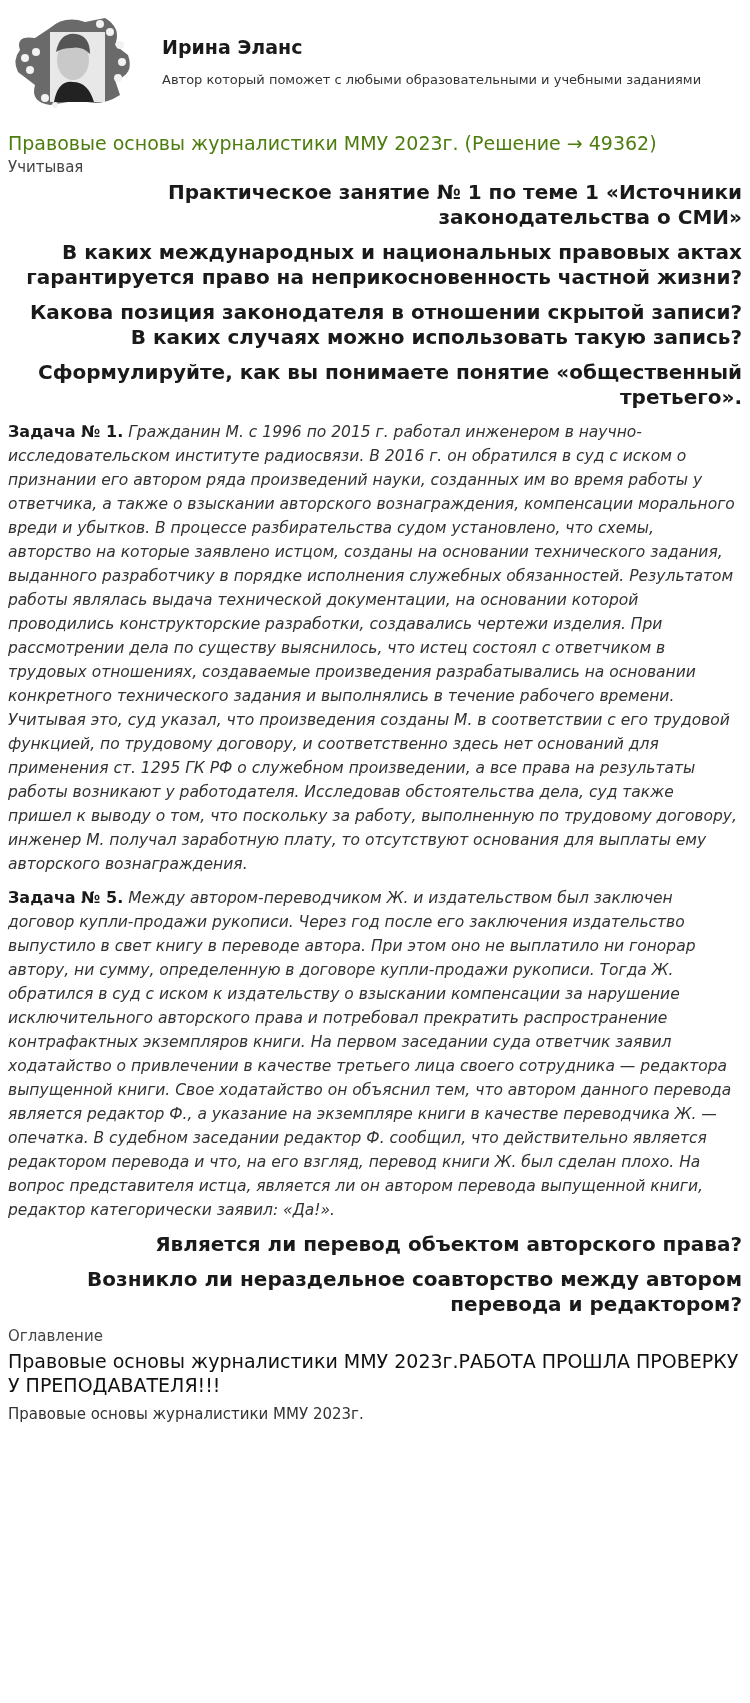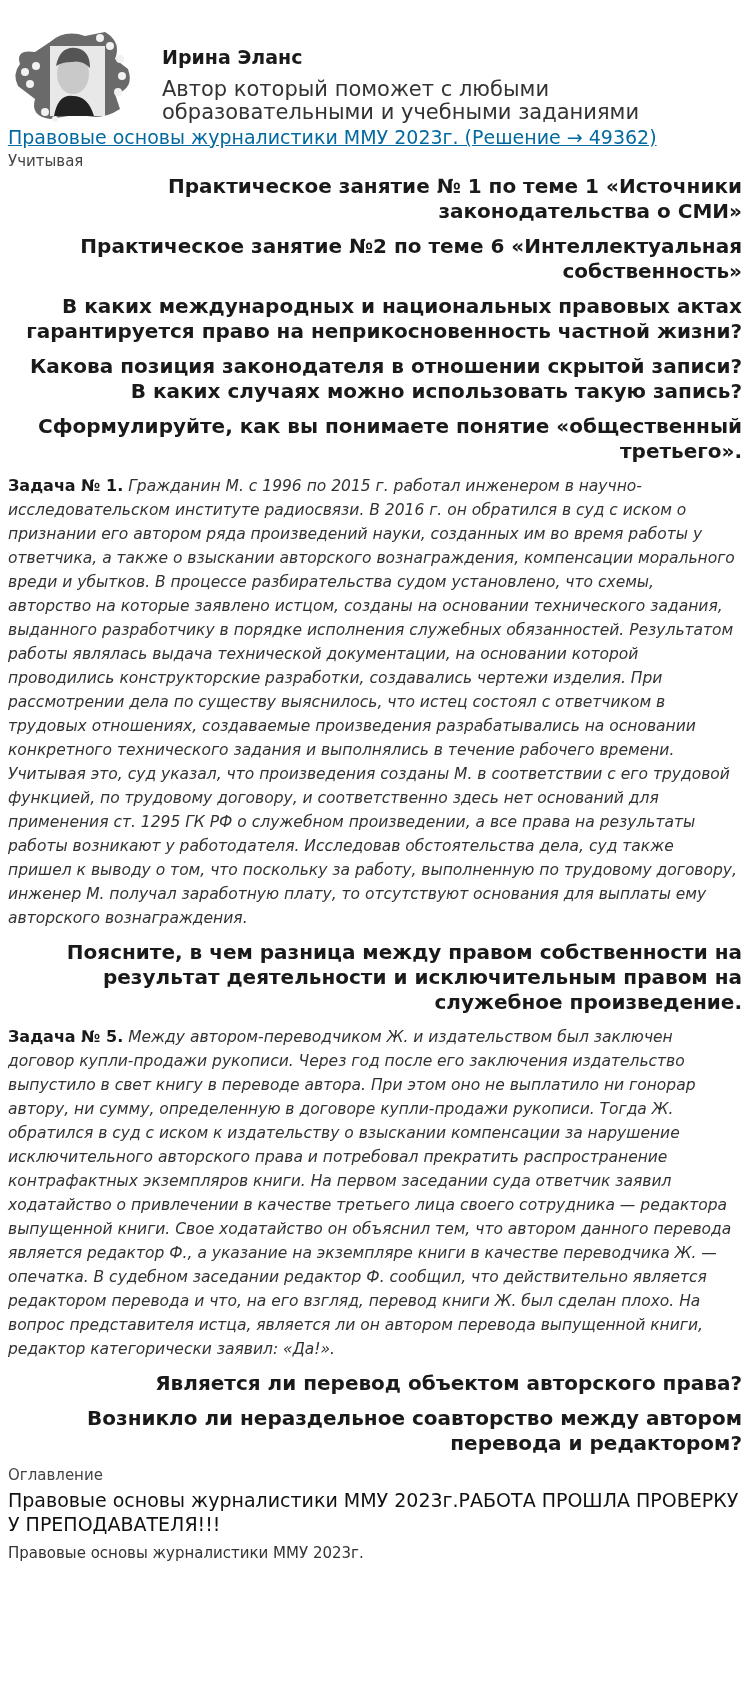--- a/index.html
+++ b/index.html
@@ -1,23 +1,23 @@
 <!DOCTYPE html>
 <html><head>
 <meta charset="utf-8">
 <style>
   html, body { margin:0; padding:0; background:#ffffff; }
   body { width:750px; font-family:"DejaVu Sans", sans-serif; color:#222; }
   .page { padding:0 8px 20px 8px; }
-  .author { display:flex; align-items:flex-end; height:112px; padding-top:12px; }
+  .author { display:flex; align-items:center; height:112px; padding-top:4px; }
   .avatar { width:130px; height:100px; margin-left:2px; position:relative; }
   .author-info { margin-left:22px; padding-top:6px; }
   .author-name { font-size:19px; font-weight:bold; color:#1a1a1a; margin:0 0 10px 0; }
-  .author-bio { font-size:21px; line-height:23px; color:#333; }
-  .title { font-size:19px; color:#0369a1; margin:2px 0 4px 0;text-decoration:underline; }
+  .author-bio { font-size:13px; line-height:23px; color:#333; }
+  .title { font-size:19px; color:#4d7c0f; margin:16px 0 4px 0; }
   .label { font-size:15px; color:#444; margin:0 0 4px 0; }
   .q { font-size:20px; font-weight:bold; line-height:25px; color:#1a1a1a; margin:0 0 10px 0;text-align:right; }
   .task { font-size:15.5px; line-height:24px; color:#333; margin:0 0 10px 0; }
   .task b { font-weight:bold; font-style:normal; color:#1a1a1a; font-size:16px; }
   .task i { font-style:italic; }
   .toc-title { font-size:19px; font-weight:normal; line-height:24px; color:#111; margin:0 0 8px 0; }
   .plain { font-size:15px; color:#333; margin:0 0 14px 0; }
 </style>
 </head>
 <body>
@@ -50,26 +50,24 @@
       <div class="author-name">Ирина Эланс</div>
       <div class="author-bio">Автор который поможет с любыми образовательными и учебными заданиями</div>
     </div>
   </div>
 
   <div class="title">Правовые основы журналистики ММУ 2023г. (Решение → 49362)</div>
   <div class="label">Учитывая</div>
 
   <div>
     <p class="q">Практическое занятие № 1 по теме 1 «Источники законодательства о СМИ»</p>
-    <p class="q">Практическое занятие №2 по теме 6 «Интеллектуальная собственность»</p>
     <p class="q">В каких международных и национальных правовых актах гарантируется право на неприкосновенность частной жизни?</p>
     <p class="q">Какова позиция законодателя в отношении скрытой записи? В каких случаях можно использовать такую запись?</p>
     <p class="q">Сформулируйте, как вы понимаете понятие «общественный третьего».</p>
     <p class="task"><b>Задача № 1.</b><i> Гражданин М. с 1996 по 2015 г. работал инженером в научно-исследовательском институте радиосвязи. В 2016 г. он обратился в суд с иском о признании его автором ряда произведений науки, созданных им во время работы у ответчика, а также о взыскании авторского вознаграждения, компенсации морального вреди и убытков. В процессе разбирательства судом установлено, что схемы, авторство на которые заявлено истцом, созданы на основании технического задания, выданного разработчику в порядке исполнения служебных обязанностей. Результатом работы являлась выдача технической документации, на основании которой проводились конструкторские разработки, создавались чертежи изделия. При рассмотрении дела по существу выяснилось, что истец состоял с ответчиком в трудовых отношениях, создаваемые произведения разрабатывались на основании конкретного технического задания и выполнялись в течение рабочего времени. Учитывая это, суд указал, что произведения созданы М. в соответствии с его трудовой функцией, по трудовому договору, и соответственно здесь нет оснований для применения ст. 1295 ГК РФ о служебном произведении, а все права на результаты работы возникают у работодателя. Исследовав обстоятельства дела, суд также пришел к выводу о том, что поскольку за работу, выполненную по трудовому договору, инженер М. получал заработную плату, то отсутствуют основания для выплаты ему авторского вознаграждения.</i></p>
-    <p class="q">Поясните, в чем разница между правом собственности на результат деятельности и исключительным правом на служебное произведение.</p>
     <p class="task"><b>Задача № 5.</b><i> Между автором-переводчиком Ж. и издательством был заключен договор купли-продажи рукописи. Через год после его заключения издательство выпустило в свет книгу в переводе автора. При этом оно не выплатило ни гонорар автору, ни сумму, определенную в договоре купли-продажи рукописи. Тогда Ж. обратился в суд с иском к издательству о взыскании компенсации за нарушение исключительного авторского права и потребовал прекратить распространение контрафактных экземпляров книги. На первом заседании суда ответчик заявил ходатайство о привлечении в качестве третьего лица своего сотрудника — редактора выпущенной книги. Свое ходатайство он объяснил тем, что автором данного перевода является редактор Ф., а указание на экземпляре книги в качестве переводчика Ж. — опечатка. В судебном заседании редактор Ф. сообщил, что действительно является редактором перевода и что, на его взгляд, перевод книги Ж. был сделан плохо. На вопрос представителя истца, является ли он автором перевода выпущенной книги, редактор категорически заявил: «Да!».</i></p>
     <p class="q">Является ли перевод объектом авторского права?</p>
     <p class="q">Возникло ли нераздельное соавторство между автором перевода и редактором?</p>
   </div>
 
   <div class="label">Оглавление</div>
   <div class="toc-title">Правовые основы журналистики ММУ 2023г.РАБОТА ПРОШЛА ПРОВЕРКУ У ПРЕПОДАВАТЕЛЯ!!!</div>
   <p class="plain">Правовые основы журналистики ММУ 2023г.</p>
 
 </div>

